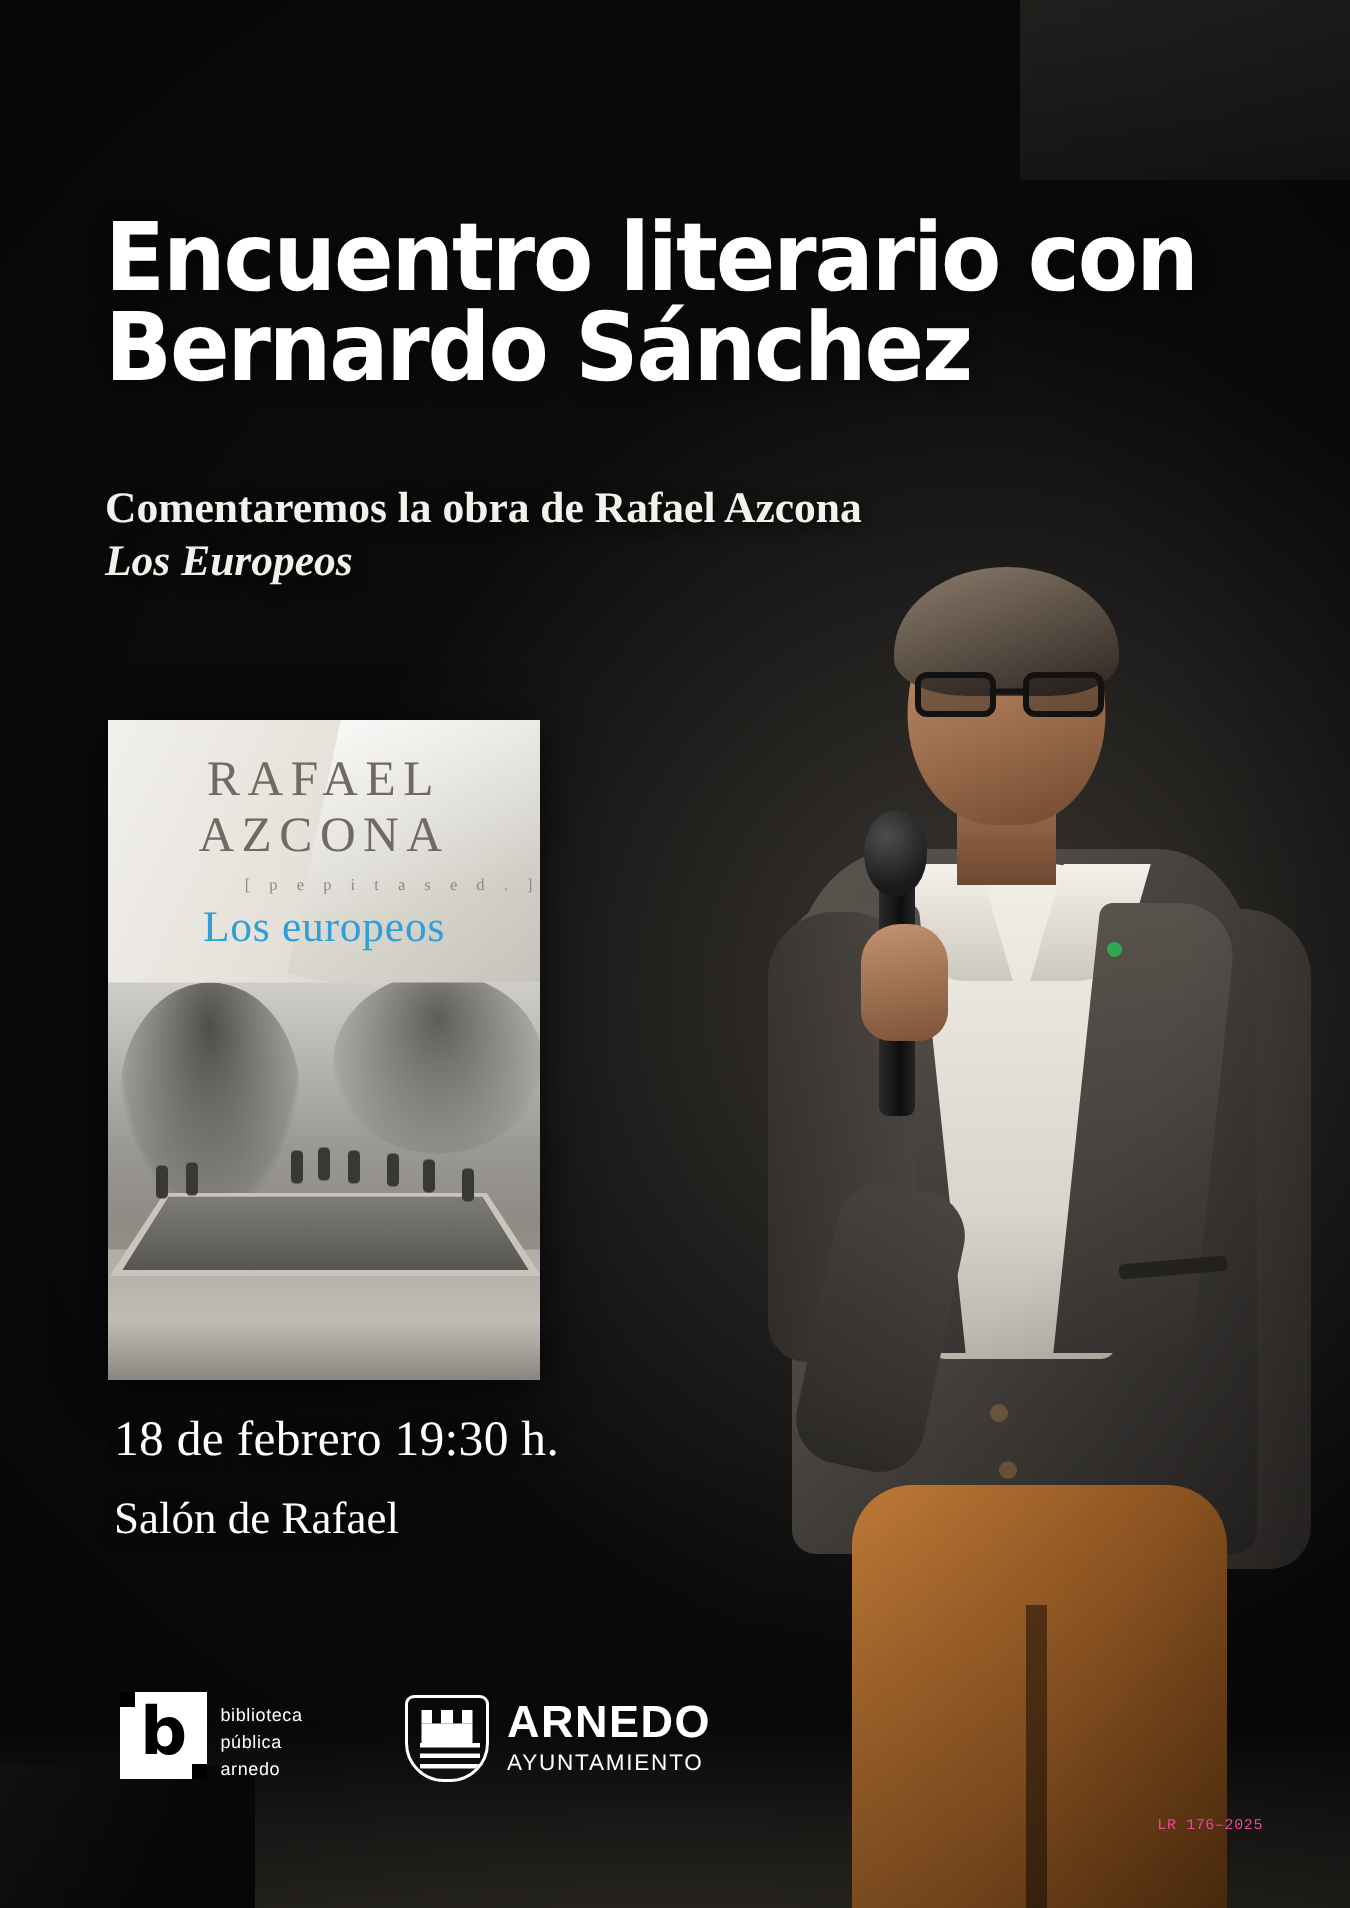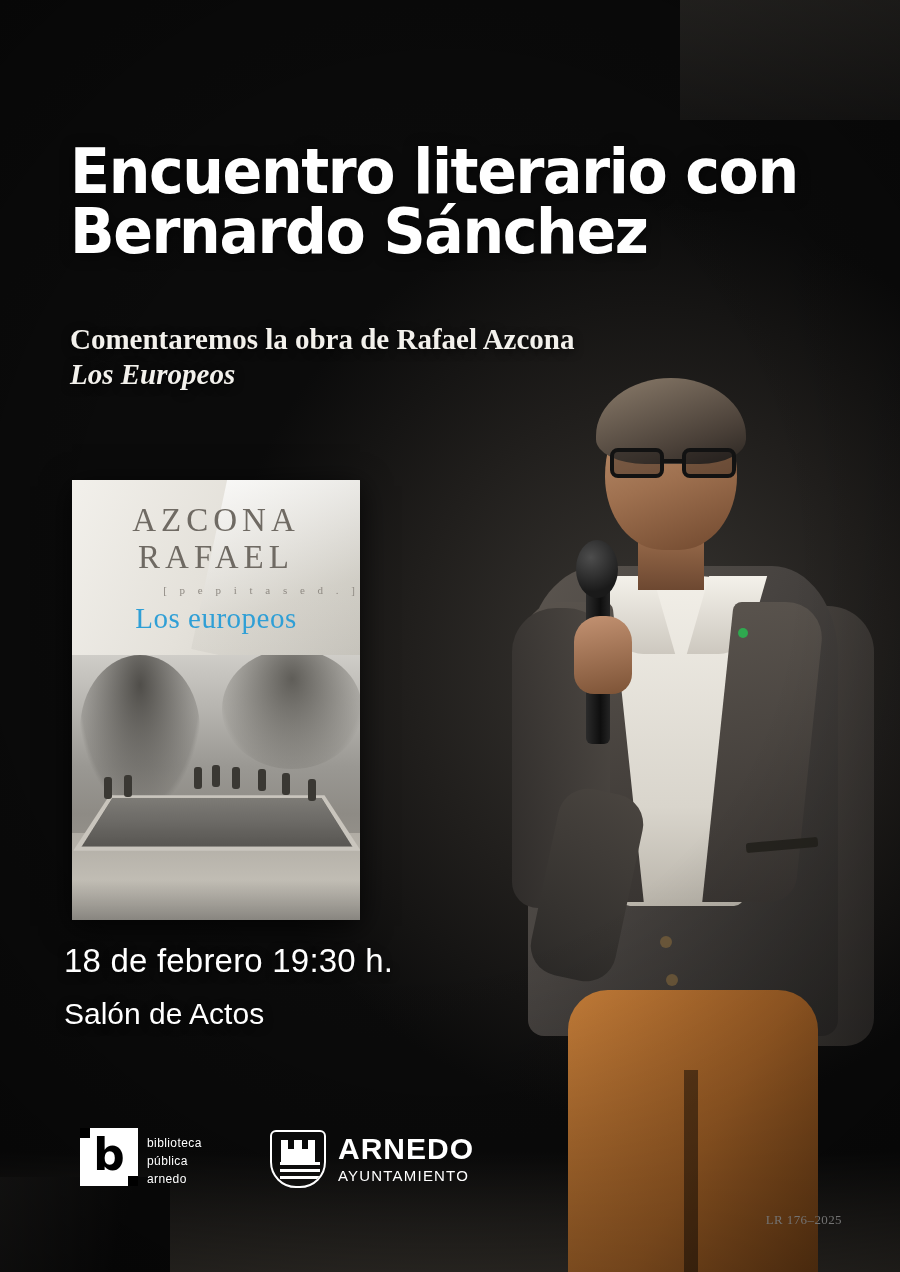--- a/index.html
+++ b/index.html
@@ -273,25 +273,25 @@
     position: absolute; width: 8px; height: 22px; background: #3a3833; border-radius: 3px;
   }
   .bp-shadow {
     position: absolute; left: 0; bottom: 0; width: 100%; height: 40px;
     background: linear-gradient(180deg, rgba(0,0,0,0), rgba(0,0,0,.35));
   }
 
   
   .details {
     position: absolute;
-    left: 64px;
+    left: 76px;
     top: 942px;
     width: 520px;
     color: #ffffff;
-    font-family: Liberation Sans, sans-serif;
+    font-family: Liberation Serif, serif;
     text-shadow: 0 2px 10px rgba(0,0,0,.7);
   }
   .details .when {
     font-size: 33px;
     font-weight: normal;
     margin-bottom: 16px;
     letter-spacing: .2px;
   }
   .details .where1, .details .where2 {
     font-size: 30px;
@@ -354,23 +354,23 @@
   }
   .arnedo-text .t2 {
     font-family: "Liberation Sans", sans-serif;
     font-size: 15px; letter-spacing: 1.2px; margin-top: 3px;
   }
 
   .ref-code {
     position: absolute;
     right: 58px;
     top: 1212px;
-    color: #737373;
-    font-family: Liberation Serif, serif;
-    font-size: 13px;
+    color: #ec4899;
+    font-family: Liberation Mono, monospace;
+    font-size: 10px;
     letter-spacing: .4px;
   }
 </style>
 </head>
 <body>
 
 <div class="poster">
 
   <div class="bg-photo">
     <div class="bg-wall-right"></div>
@@ -418,22 +418,22 @@
   </h1>
 
   <div class="subtitle">
     <span>Comentaremos la obra de Rafael Azcona</span>
     <span class="work">Los Europeos</span>
   </div>
 
   <div class="book">
     <div class="book-top"></div>
     <div class="book-author">
+      <div>RAFAEL</div>
       <div>AZCONA</div>
-      <div>RAFAEL</div>
     </div>
     <div class="book-ed">[ p e p i t a s    e d . ]</div>
     <div class="book-title">Los europeos</div>
     <div class="book-photo">
       <div class="bp-tree"></div>
       <div class="bp-tree2"></div>
       <div class="bp-deck"></div>
       <div class="bp-pool"></div>
       <div class="bp-fig" style="left:32px;  top:122px;"></div>
       <div class="bp-fig" style="left:52px;  top:120px;"></div>
@@ -442,21 +442,21 @@
       <div class="bp-fig" style="left:160px; top:112px;"></div>
       <div class="bp-fig" style="left:186px; top:114px;"></div>
       <div class="bp-fig" style="left:210px; top:118px;"></div>
       <div class="bp-fig" style="left:236px; top:124px;"></div>
       <div class="bp-shadow"></div>
     </div>
   </div>
 
   <div class="details">
     <div class="when">18 de febrero 19:30 h.</div>
-    <div class="where1">Salón de Actos</div>
+    <div class="where1">Salón de Rafael</div>
   </div>
 
   <div class="footer">
 
     <div class="logo-bib">
       <div class="bib-mark">
         <span>b</span>
       </div>
       <div class="bib-words">
         <div>biblioteca</div>

